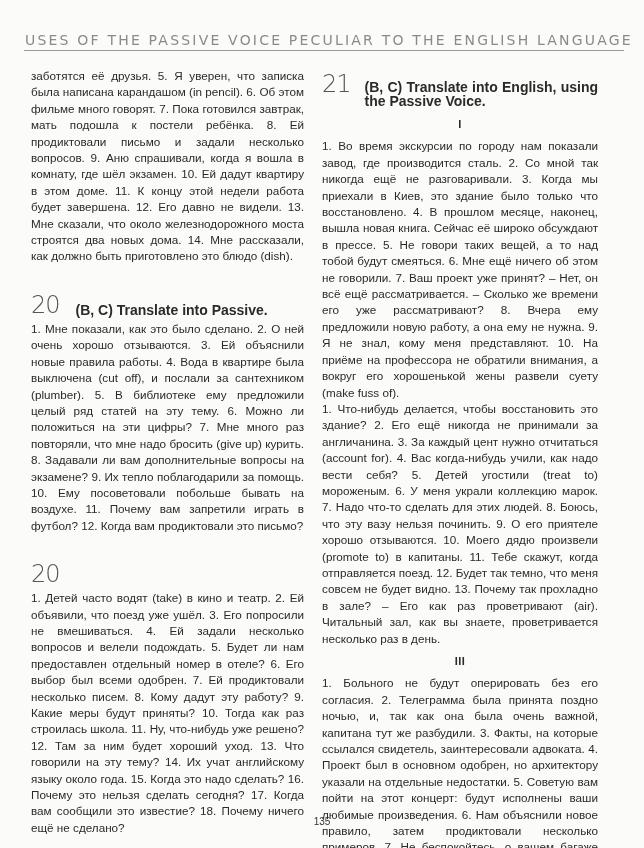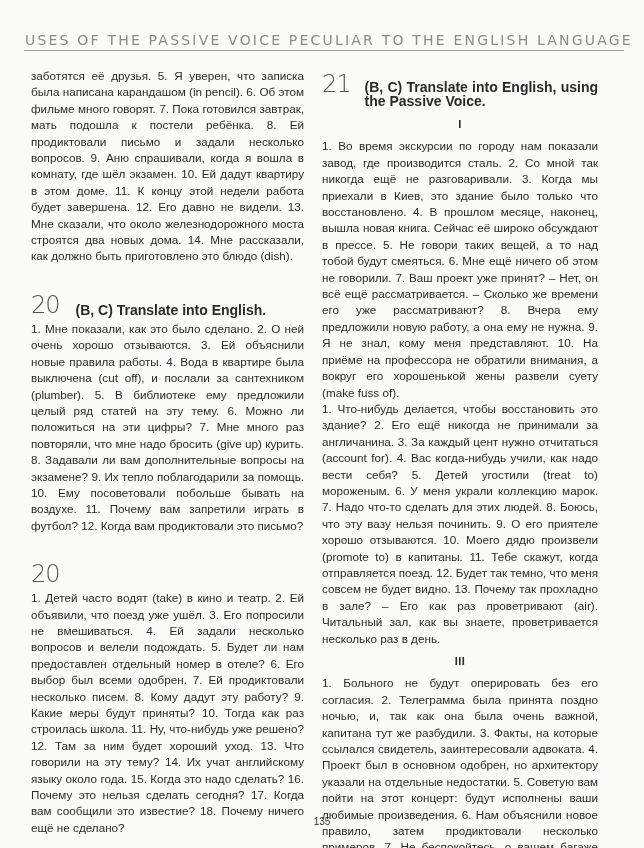--- a/index.html
+++ b/index.html
@@ -57,21 +57,21 @@
 
 <div class="running-head">USES OF THE PASSIVE VOICE PECULIAR TO THE ENGLISH LANGUAGE</div>
 <div class="head-rule"></div>
 
 <div class="col col-left">
   <p>заботятся её друзья. 5. Я уверен, что записка была написана карандашом (in pencil). 6. Об этом фильме много говорят. 7. Пока готовился завтрак, мать подошла к постели ребёнка. 8. Ей продиктовали письмо и задали несколько вопросов. 9. Аню спрашивали, когда я вошла в комнату, где шёл экзамен. 10. Ей дадут квартиру в этом доме. 11. К концу этой недели работа будет завершена. 12. Его давно не видели. 13. Мне сказали, что около железнодорожного моста строятся два новых дома. 14. Мне рассказали, как должно быть приготовлено это блюдо (dish).</p>
 
   <div class="exercise ex19">
     <div class="ex-header">
       <span class="ex-number">20</span>
-      <span class="ex-title">(B, C) Translate into English.</span>
+      <span class="ex-title">(B, C) Translate into Passive.</span>
     </div>
     <p>1. Мне показали, как это было сделано. 2. О ней очень хорошо отзываются. 3. Ей объяснили новые правила работы. 4. Вода в квартире была выключена (cut off), и послали за сантехником (plumber). 5. В библиотеке ему предложили целый ряд статей на эту тему. 6. Можно ли положиться на эти цифры? 7. Мне много раз повторяли, что мне надо бросить (give up) курить. 8. Задавали ли вам дополнительные вопросы на экзамене? 9. Их тепло поблагодарили за помощь. 10. Ему посоветовали побольше бывать на воздухе. 11. Почему вам запретили играть в футбол? 12. Когда вам продиктовали это письмо?</p>
   </div>
 
   <div class="exercise ex20">
     <div class="ex-header">
       <span class="ex-number">20</span>
     </div>
     <p>1. Детей часто водят (take) в кино и театр. 2. Ей объявили, что поезд уже ушёл. 3. Его попросили не вмешиваться. 4. Ей задали несколько вопросов и велели подождать. 5. Будет ли нам предоставлен отдельный номер в отеле? 6. Его выбор был всеми одобрен. 7. Ей продиктовали несколько писем. 8. Кому дадут эту работу? 9. Какие меры будут приняты? 10. Тогда как раз строилась школа. 11. Ну, что-нибудь уже решено? 12. Там за ним будет хороший уход. 13. Что говорили на эту тему? 14. Их учат английскому языку около года. 15. Когда это надо сделать? 16. Почему это нельзя сделать сегодня? 17. Когда вам сообщили это известие? 18. Почему ничего ещё не сделано?</p>
   </div>

